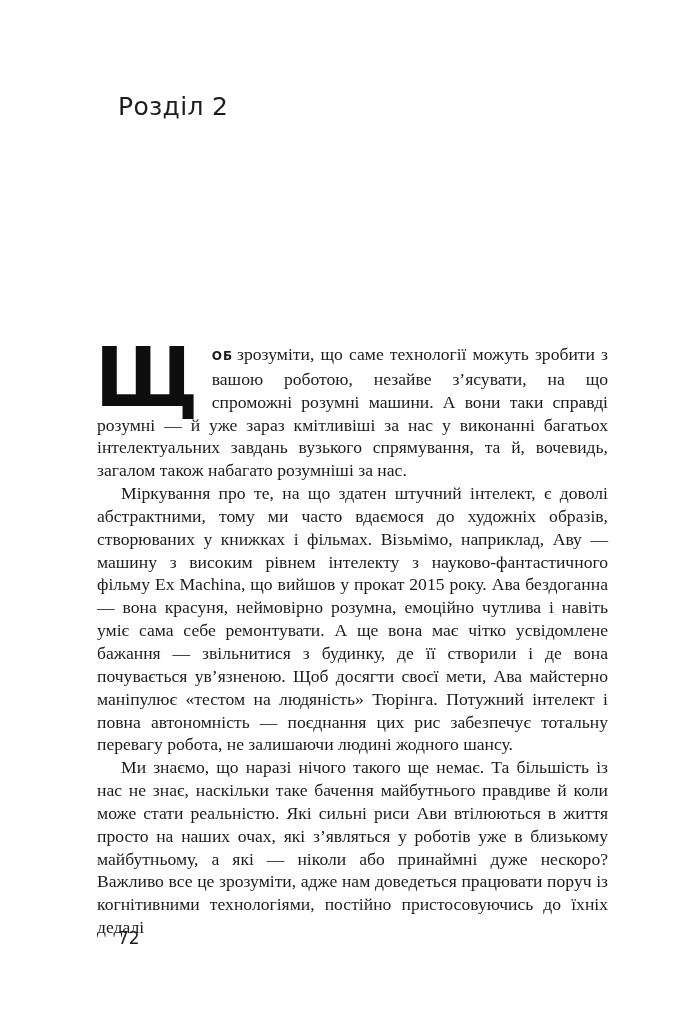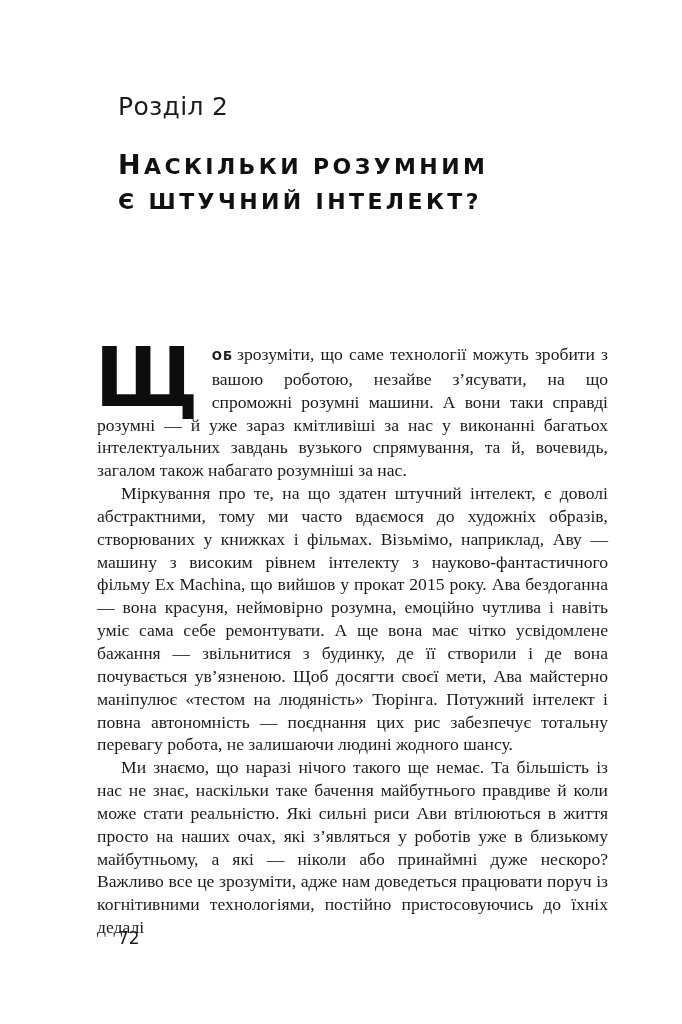--- a/index.html
+++ b/index.html
@@ -38,22 +38,21 @@
     position: absolute; left: 118px; top: 928px;
     font-family: "DejaVu Sans", sans-serif; font-size: 17px; color: #1c1c1c;
   }
 </style>
 </head>
 <body>
 
 <div class="chapter-label">Розділ 2</div>
 
 <h1 class="chapter-title">
-  <span><span class="big">Н</span><span class="sc">АСКІЛЬКИ РОЗУМНИМ</span></span><br>
-  <span class="sc">Є ШТУЧНИЙ ІНТЕЛЕКТ?</span>
+  <br>
 </h1>
 
 <div class="body-text">
   <p class="first">
     <span class="dropcap">Щ</span><span class="lead-in">ОБ</span><span>зрозуміти, що саме технології можуть зробити з вашою роботою, незайве з’ясувати, на що спроможні розумні машини. А вони таки справді розумні — й уже зараз кмітливіші за нас у виконанні багатьох інтелектуальних завдань вузького спрямування, та й, вочевидь, загалом також набагато розумніші за нас.</span>
   </p>
   <p>Міркування про те, на що здатен штучний інтелект, є доволі абстрактними, тому ми часто вдаємося до художніх образів, створюваних у книжках і фільмах. Візьмімо, наприклад, Аву — машину з високим рівнем інтелекту з науково-фантастичного фільму Ex Machina, що вийшов у прокат 2015 року. Ава бездоганна — вона красуня, неймовірно розумна, емоційно чутлива і навіть уміє сама себе ремонтувати. А ще вона має чітко усвідомлене бажання — звільнитися з будинку, де її створили і де вона почувається ув’язненою. Щоб досягти своєї мети, Ава майстерно маніпулює «тестом на людяність» Тюрінга. Потужний інтелект і повна автономність — поєднання цих рис забезпечує тотальну перевагу робота, не залишаючи людині жодного шансу.</p>
   <p>Ми знаємо, що наразі нічого такого ще немає. Та більшість із нас не знає, наскільки таке бачення майбутнього правдиве й коли може стати реальністю. Які сильні риси Ави втілюються в життя просто на наших очах, які з’являться у роботів уже в близькому майбутньому, а які — ніколи або принаймні дуже нескоро? Важливо все це зрозуміти, адже нам доведеться працювати поруч із когнітивними технологіями, постійно пристосовуючись до їхніх дедалі</p>
 </div>
 

